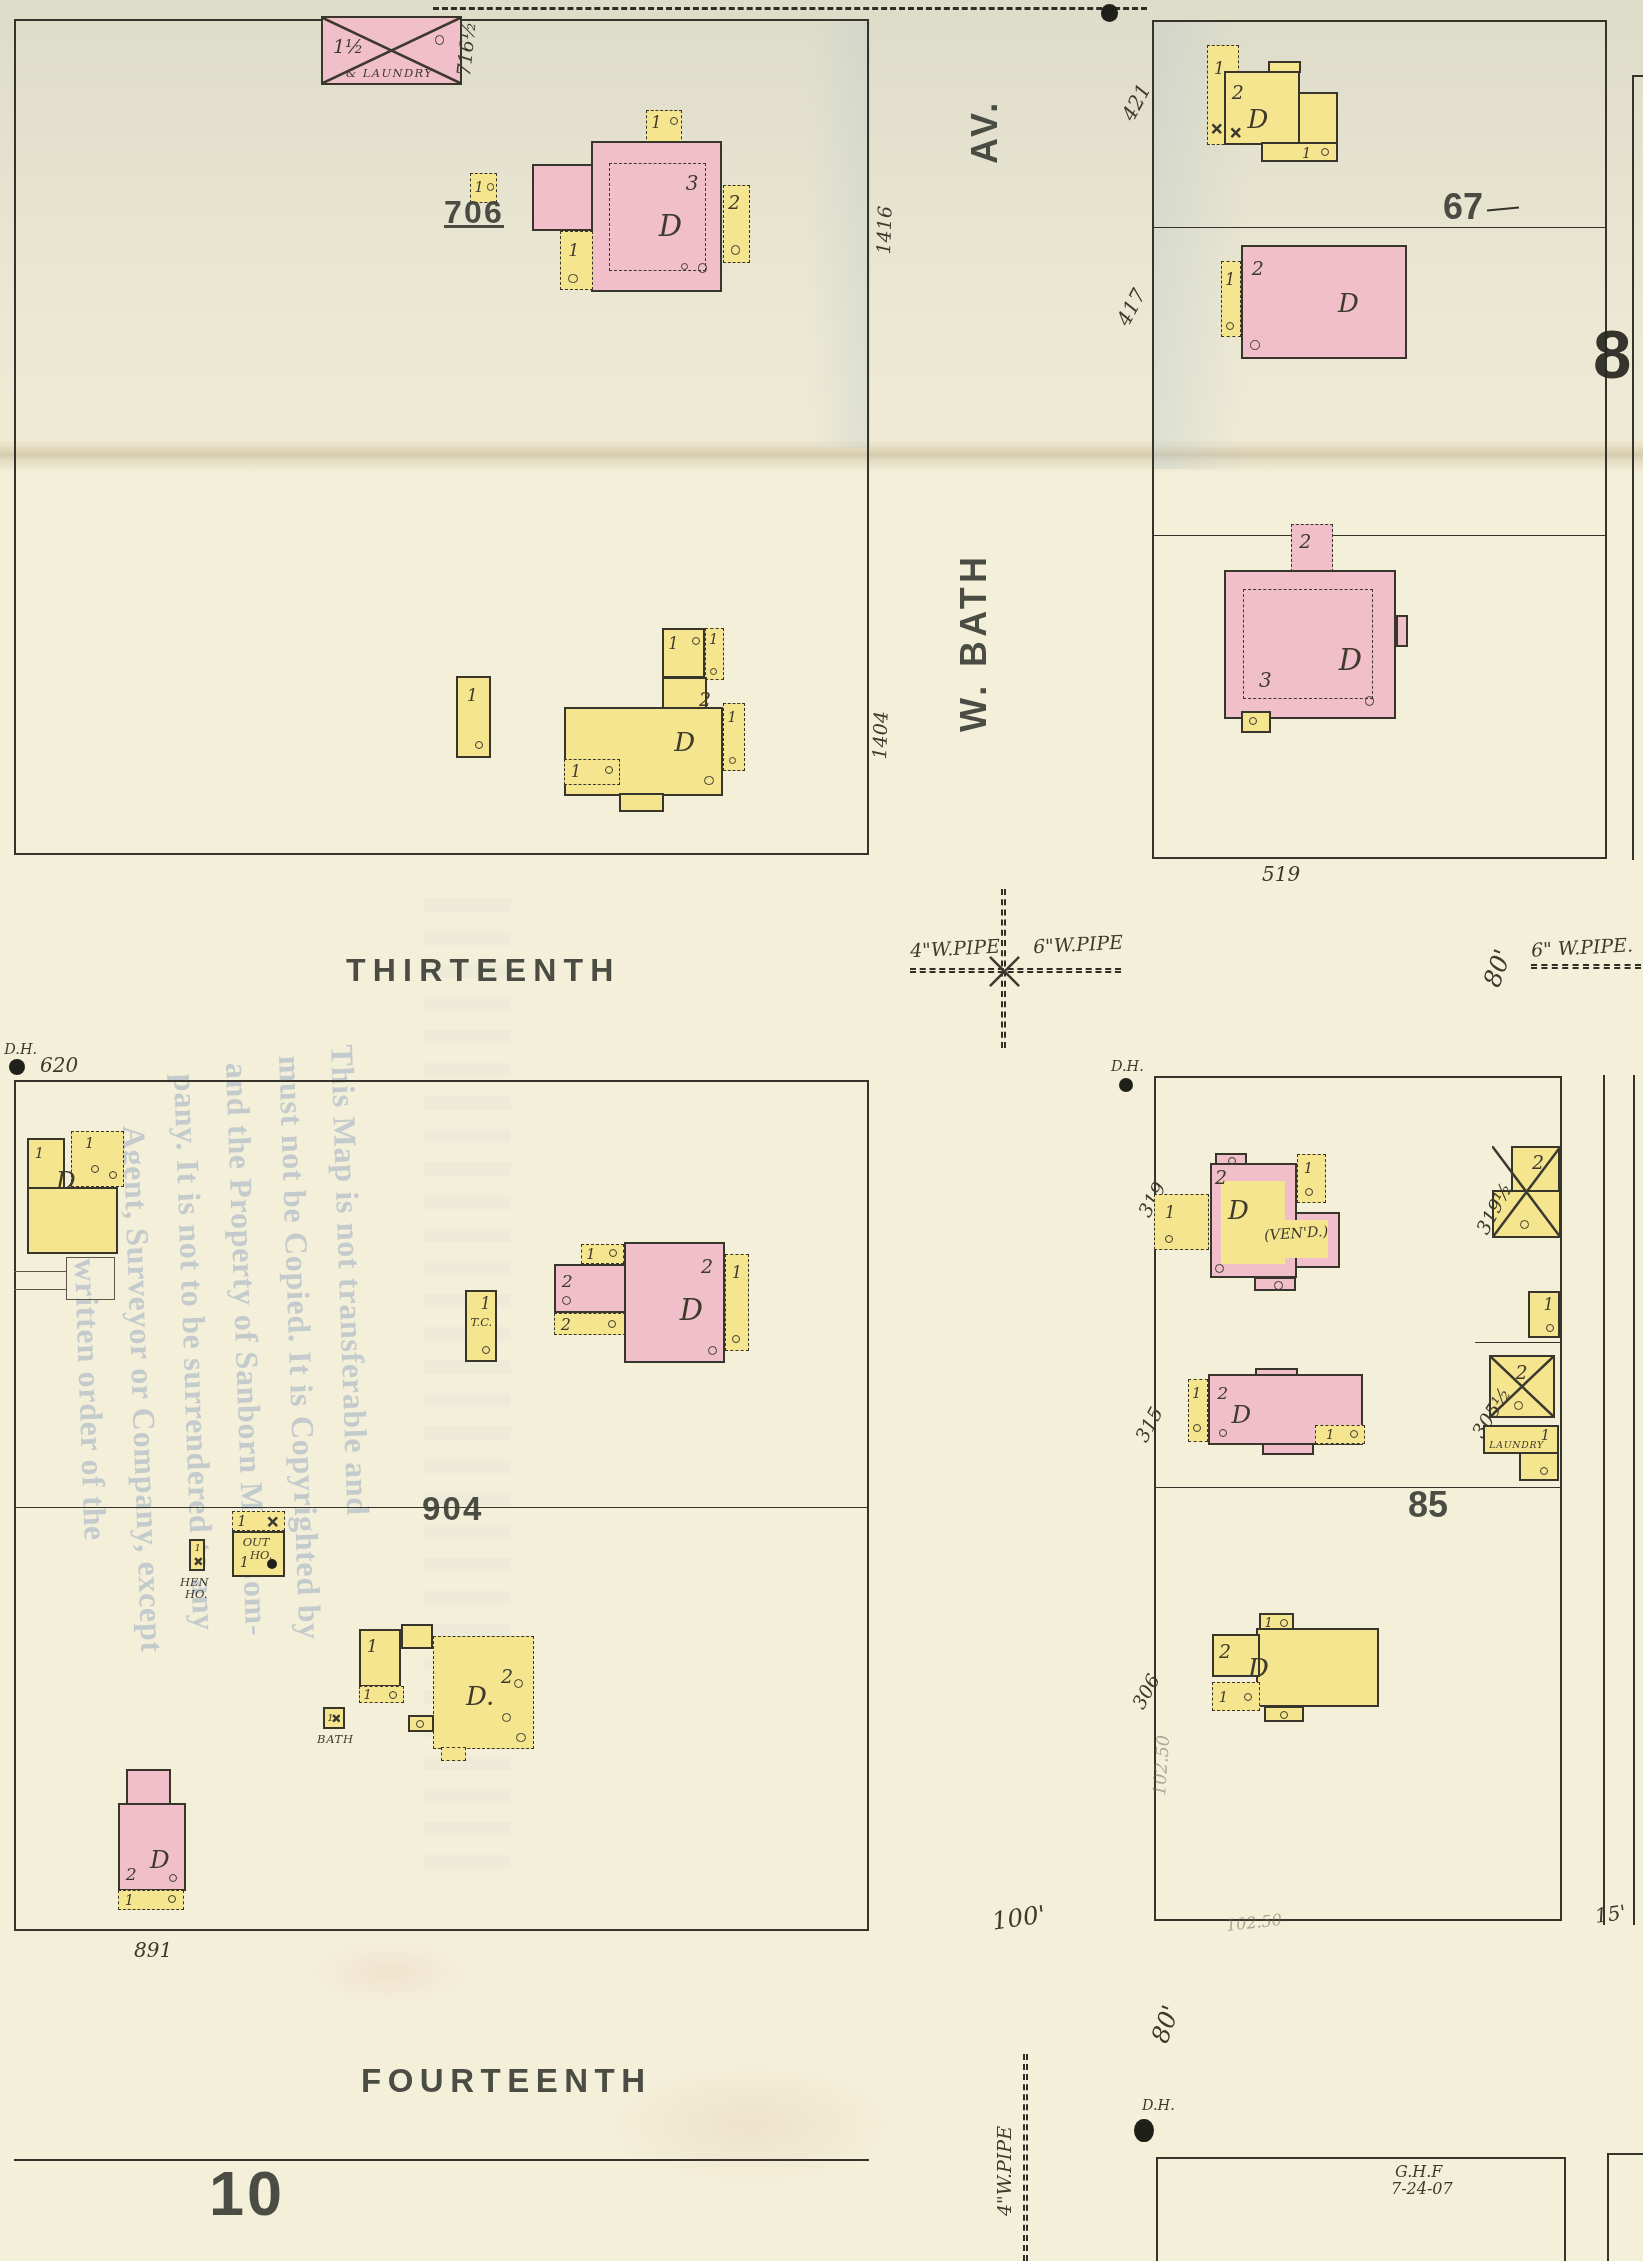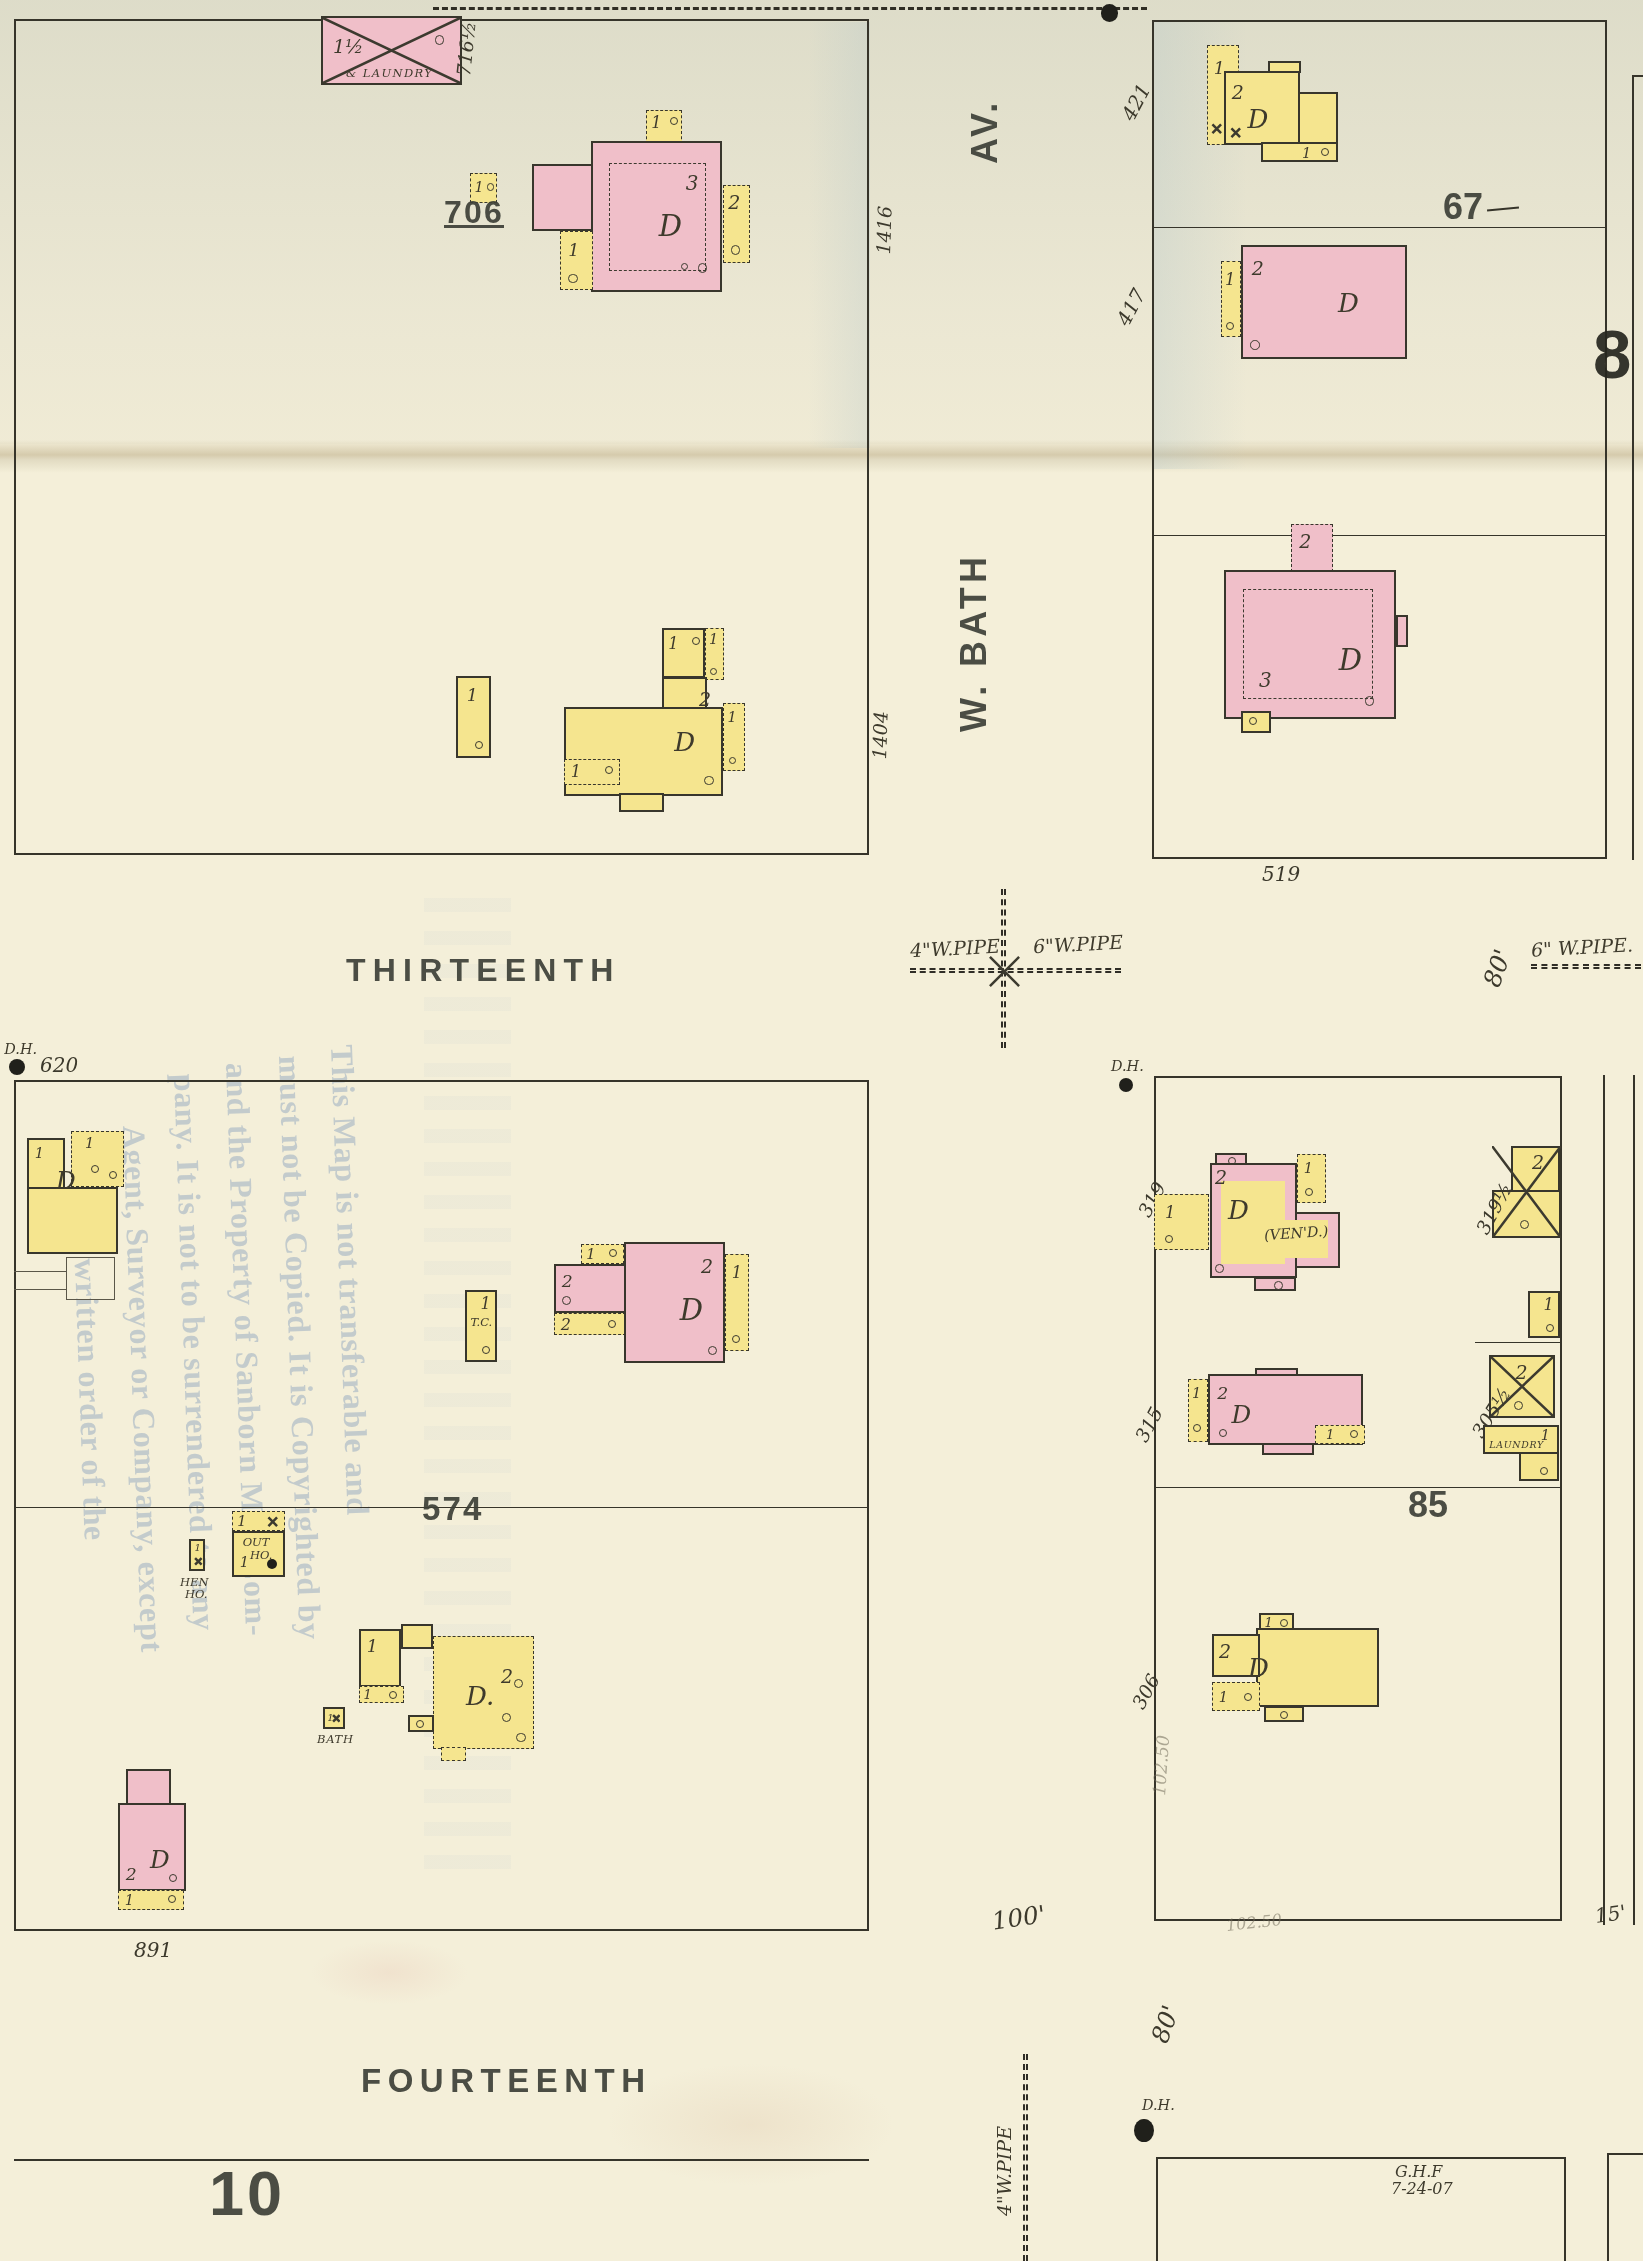--- a/index.html
+++ b/index.html
@@ -266,21 +266,21 @@
     <span class="lbl n22" style="left:5.8px;top:10px;">1</span>
     <span class="circ" style="left:5.8px;bottom:7.2px;width:8px;height:8px;"></span>
   </div>
 
   <div class="bld yel" style="left:465px;top:1290px;width:32px;height:72px;">
     <span class="lbl n22" style="right:4.3px;top:4.3px;">1</span>
     <span class="lbl n15 n16" style="left:3.6px;top:24.5px;">T.C.</span>
     <span class="circ" style="right:5px;bottom:5.8px;width:8px;height:8px;"></span>
   </div>
 
-  <span class="stamp" style="left:422px;top:1492px;font-size:33px;letter-spacing:2.2px;">574</span>
+  <span class="stamp" style="left:422px;top:1492px;font-size:33px;letter-spacing:2.2px;">904</span>
 
   <div class="bld yel dash" style="left:232px;top:1511px;width:53px;height:20px;">
     <span class="lbl n20" style="left:4.3px;top:2.2px;">1</span>
     <svg class="xm" style="right:5.8px;top:3.6px;" width="11.5" height="11.5" viewBox="0 0 16 16">
         <path d="M2 2 L14 14 M14 2 L2 14"></path>
       </svg>
   </div>
   <div class="bld yel" style="left:232px;top:1531px;width:53px;height:46px;">
     <span class="lbl n16" style="left:8.7px;top:4.3px;">OUT</span>
     <span class="lbl n16" style="left:16px;top:16.6px;">HO.</span>

